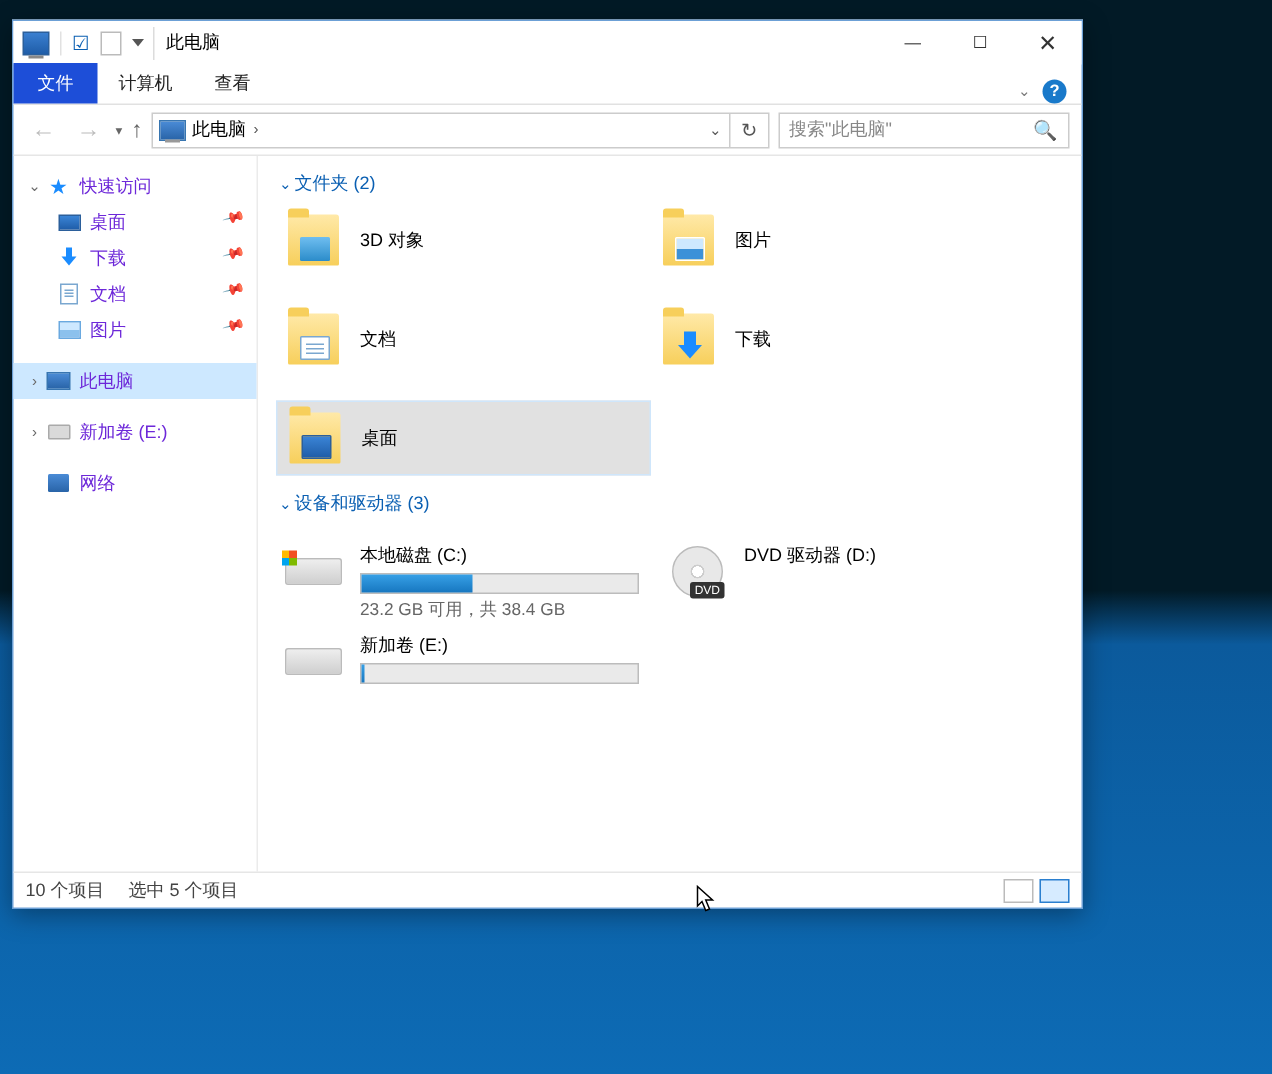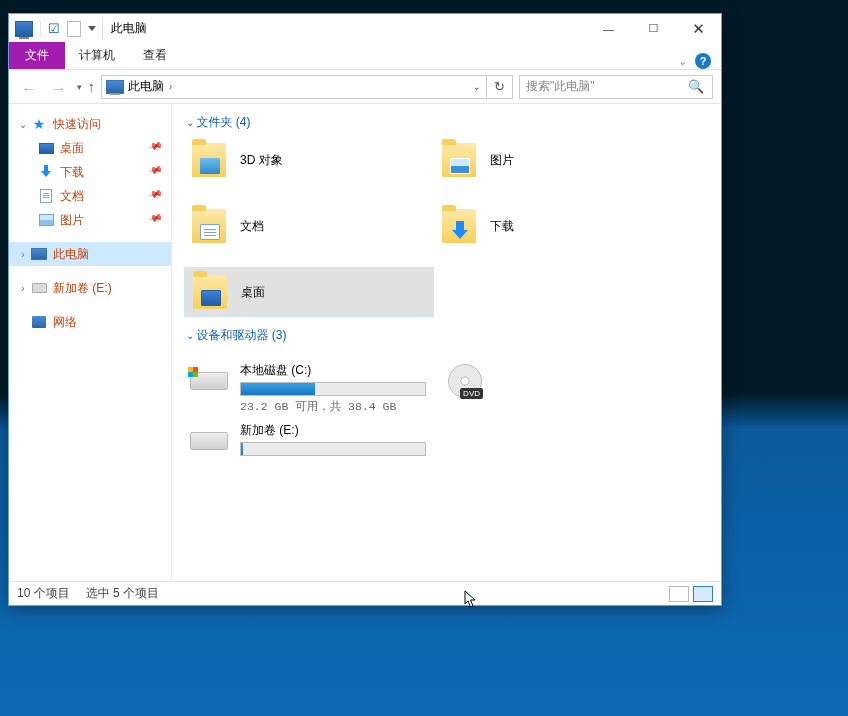--- a/index.html
+++ b/index.html
@@ -15,21 +15,21 @@
 .tb-check { color: #0b5fb2; font-size: 13px; }
 .tb-doc-sm { width: 14px; height: 16px; background: #fff; border: 1px solid #bbb; }
 .tb-triangle { width: 0; height: 0; border-left: 4px solid transparent; border-right: 4px solid transparent; border-top: 5px solid #555; }
 .tb-divider { height: 22px; width: 1px; background: #dcdcdc; margin: 0 6px 0 6px; }
 .tb-title { font-size: 12px; color: #000; padding-left: 2px; }
 .tb-ctrl { margin-left: auto; display: flex; }
 .tb-btn { width: 45px; height: 29px; display: flex; align-items: center; justify-content: center; font-size: 11px; color: #333; }
 .tb-btn.close { font-size: 15px; }
 
 .menubar { height: 27px; display: flex; align-items: flex-end; border-bottom: 1px solid #e1e1e1; }
-.menu-file { background: #a21caf; color: #fff; font-size: 12px; padding: 5px 16px 5px; }
+.menu-file { background: #1d4ed8; color: #fff; font-size: 12px; padding: 5px 16px 5px; }
 .menu-item { font-size: 12px; color: #222; padding: 5px 14px 5px; }
 .menu-right { margin-left: auto; display: flex; align-items: center; gap: 8px; padding-right: 10px; }
 .menu-caret { font-size: 10px; color: #777; }
 .menu-help { width: 16px; height: 16px; border-radius: 50%; background: #1979ca; color: #fff; display: flex; align-items: center; justify-content: center; font-size: 11px; font-weight: bold; }
 
 .navbar { height: 34px; display: flex; align-items: center; gap: 6px; padding: 0 8px; border-bottom: 1px solid #e6e6e6; }
 .nav-arrow { color: #bdbdbd; font-size: 16px; padding: 2px 4px; }
 .nav-caret-dn { font-size: 9px; color: #666; }
 .nav-up { font-size: 15px; color: #666; }
 .addressbar { flex: 1; height: 24px; border: 1px solid #ccc; display: flex; align-items: center; font-size: 12px; }
@@ -56,21 +56,21 @@
 .sb-down::after { content: ""; position: absolute; left: 2px; top: 6px; width: 0; height: 0; border-left: 5px solid transparent; border-right: 5px solid transparent; border-top: 6px solid #1a8cff; }
 .sb-doc { width: 12px; height: 14px; border: 1px solid #7aa7d0; background: #fff; position: relative; }
 .sb-doc::after { content:""; position:absolute; left:2px; top:3px; width:6px; height:1px; background:#7aa7d0; box-shadow: 0 2px 0 #7aa7d0, 0 4px 0 #7aa7d0; }
 .sb-pic { width: 15px; height: 12px; border: 1px solid #6aa9e0; background: linear-gradient(#cde8ff 50%, #8cc1ed 50%); }
 .sb-pc { width: 16px; height: 12px; border: 1px solid #3775b0; background: linear-gradient(#4a8bd6,#2964a8); }
 .sb-drive { width: 15px; height: 10px; background: #dadada; border: 1px solid #aaa; border-radius: 1px; }
 .sb-net { width: 14px; height: 12px; background: linear-gradient(#4a8bd6,#2964a8); border-radius: 1px; }
 .sb-pin { margin-left: auto; color: #aaa; font-size: 10px; padding-right: 10px; transform: rotate(30deg); }
 .sb-child { padding-left: 27px; }
 .sb-group { margin-bottom: 10px; }
-.sb-label { color: #c2410c; }
+.sb-label { color: #6d28d9; }
 
 .content { flex: 1; padding: 8px 6px 0 12px; overflow: hidden; }
 .sec-head { color: #0a5fb2; font-size: 12px; display: flex; align-items: center; gap: 2px; margin: 2px 0 4px 2px; }
 .sec-head .chev { font-size: 10px; color: #0a5fb2; }
 .folders-grid { display: grid; grid-template-columns: 250px 250px; row-gap: 16px; }
 .folder-item { height: 50px; display: flex; align-items: center; gap: 10px; padding-left: 4px; }
 .folder-item.selected { background: #e1e1e1; border: 1px solid #cfe6fb; }
 .fi-ic { width: 42px; height: 40px; position: relative; }
 .fi-folder { position: absolute; inset: 3px 4px 3px 4px; background: linear-gradient(#ffe9a8,#f7cf5b); border-radius: 2px 2px 1px 1px; }
 .fi-folder::before{content:"";position:absolute;left:0;top:-4px;width:14px;height:6px;background:#f7cf5b;border-radius:2px 2px 0 0;}
@@ -92,21 +92,21 @@
 .drive-item { display: flex; gap: 10px; padding-left: 4px; }
 .drv-ic { width: 42px; height: 38px; display: flex; align-items: center; justify-content: center; }
 .drv-hdd { width: 38px; height: 18px; background: linear-gradient(#eee,#cfcfcf); border-radius: 2px; border:1px solid #bbb; position: relative; }
 .drv-win::before{content:"";position:absolute;left:-3px;top:-6px;width:10px;height:10px;background:conic-gradient(#f25022 0 25%,#7fba00 0 50%,#00a4ef 0 75%,#ffb900 0);}
 .drv-dvd { width: 34px; height: 34px; border-radius: 50%; background: radial-gradient(circle,#fff 0 15%,#ccc 16% 20%,#e8e8e8 21% 100%); border:1px solid #bbb; position: relative; }
 .drv-dvd::after { content: attr(data-lbl); position: absolute; right: -2px; bottom: -2px; background: #333; color: #fff; font-size: 8px; padding: 1px 3px; border-radius: 2px; }
 .drv-info { flex: 1; font-size: 12px; }
 .drv-name { margin-bottom: 3px; }
 .drv-bar { height: 14px; border: 1px solid #bcbcbc; background: #eaeaea; position: relative; margin-bottom: 3px; width: 186px; }
 .drv-fill { position: absolute; left: 0; top: 0; bottom: 0; background: linear-gradient(#37a0e6,#1777c0); }
-.drv-sub { color: #666; font-size: 11.5px; font-family: Liberation Mono, monospace; }
+.drv-sub { color: #666; font-size: 11.5px; }
 
 .statusbar { height: 24px; border-top: 1px solid #e6e6e6; display: flex; align-items: center; font-size: 12px; padding: 0 8px; color: #444; }
 .st-sep { margin-left: auto; display: flex; gap: 4px; }
 .st-view { width: 20px; height: 16px; border: 1px solid #bbb; }
 .st-view.active { border-color: #2a7fcf; background: #d6ebff; }
 
 .cursor { position: absolute; width: 18px; height: 22px; pointer-events: none; }
 </style>
 </head>
 <body>
@@ -225,21 +225,21 @@
               <span class="sb-net"></span>
             </span>
           <span class="sb-label">网络</span>
         </div>
       </div>
     </div>
 
     <div class="content">
       <div class="sec-head">
         <span class="chev">⌄</span>
-        <span>文件夹 (4)</span>
+        <span>文件夹 (2)</span>
       </div>
       <div class="folders-grid">
         <div class="folder-item">
           <div class="fi-ic">
               <div class="fi-folder"></div>
               <div class="fi-sub sub-3d"></div>
             </div>
           <span class="fi-label">3D 对象</span>
         </div>
         <div class="folder-item">
@@ -286,20 +286,23 @@
             <div class="drv-bar">
                 <div class="drv-fill" style="width: 40%;"></div>
               </div>
             <div class="drv-sub">23.2 GB 可用，共 38.4 GB</div>
           </div>
         </div>
         <div class="drive-item">
           <div class="drv-ic">
               <div class="drv-dvd" data-lbl="DVD"></div>
             </div>
+          <div class="drv-info">
+            <div class="drv-name">DVD 驱动器 (D:)</div>
+          </div>
         </div>
         <div class="drive-item">
           <div class="drv-ic">
               <div class="drv-hdd"></div>
             </div>
           <div class="drv-info">
             <div class="drv-name">新加卷 (E:)</div>
             <div class="drv-bar">
                 <div class="drv-fill" style="width: 1%;"></div>
               </div>

